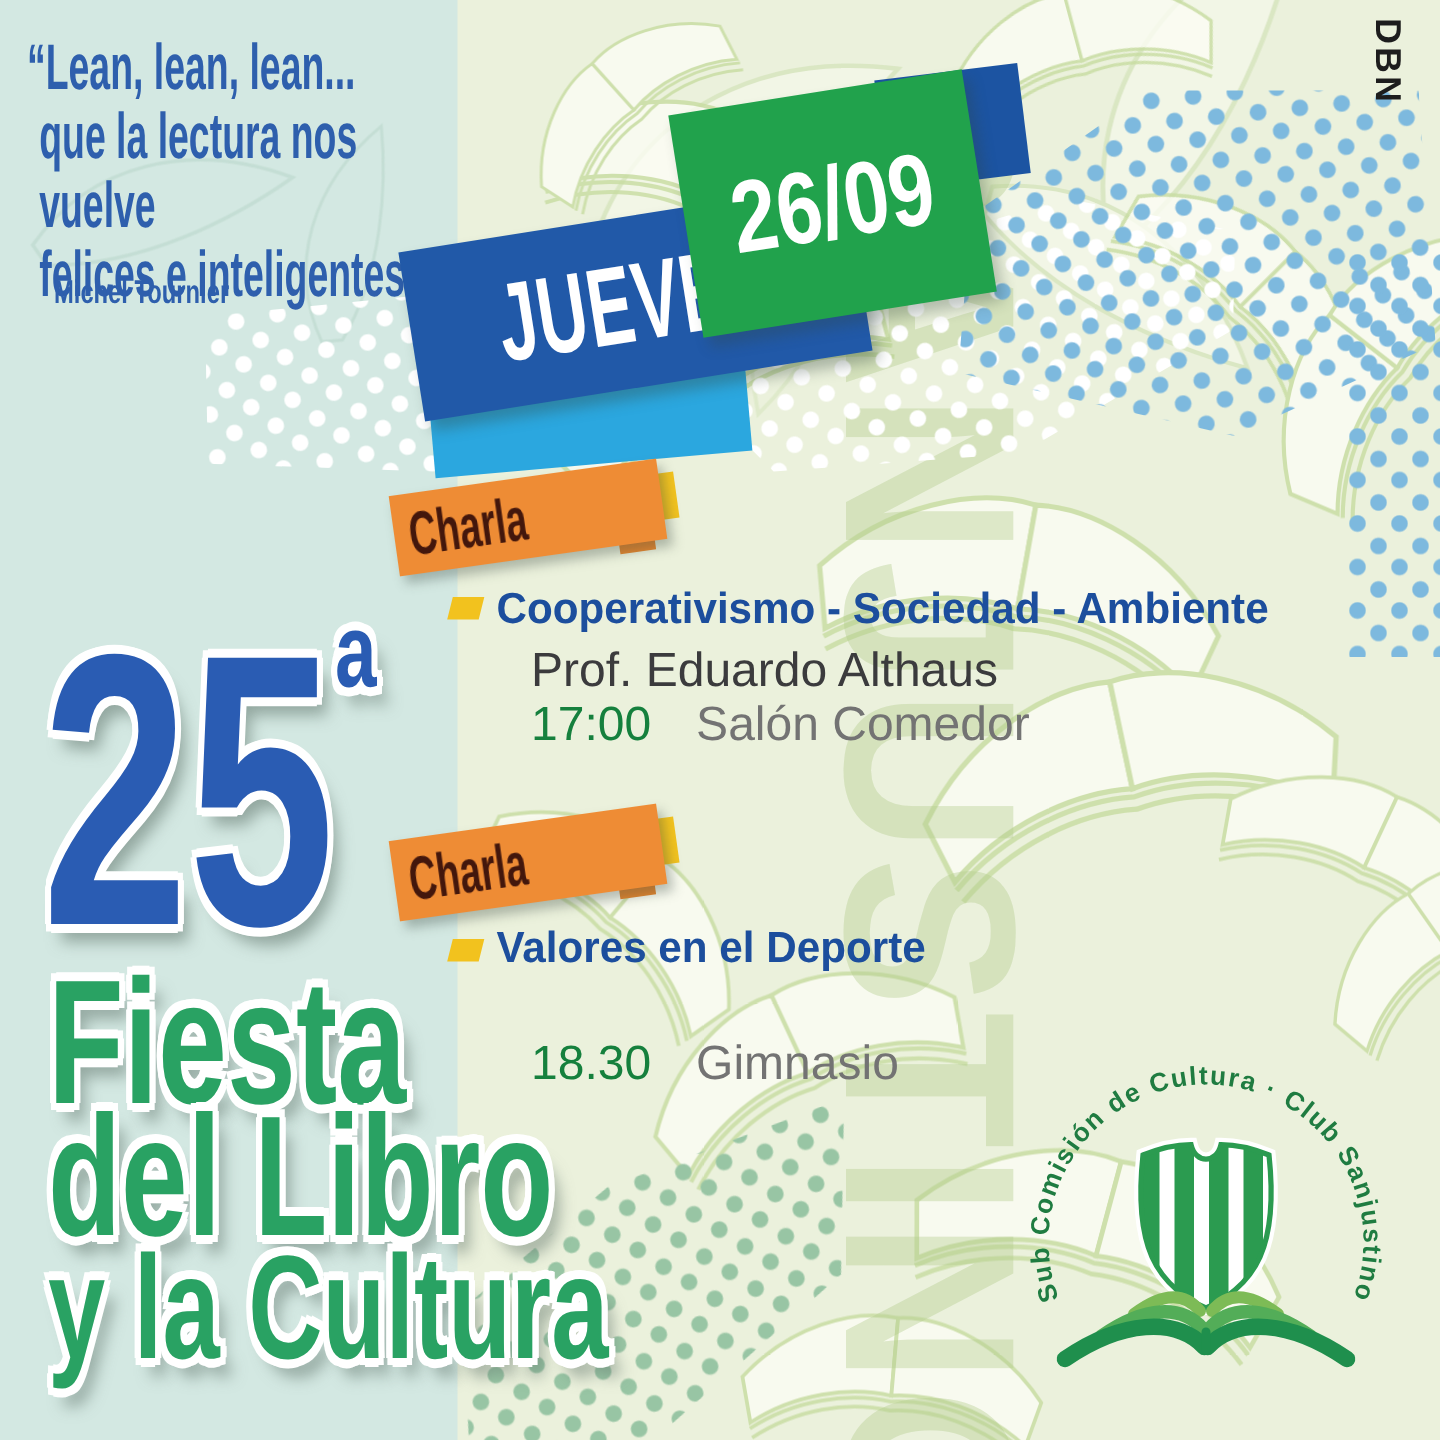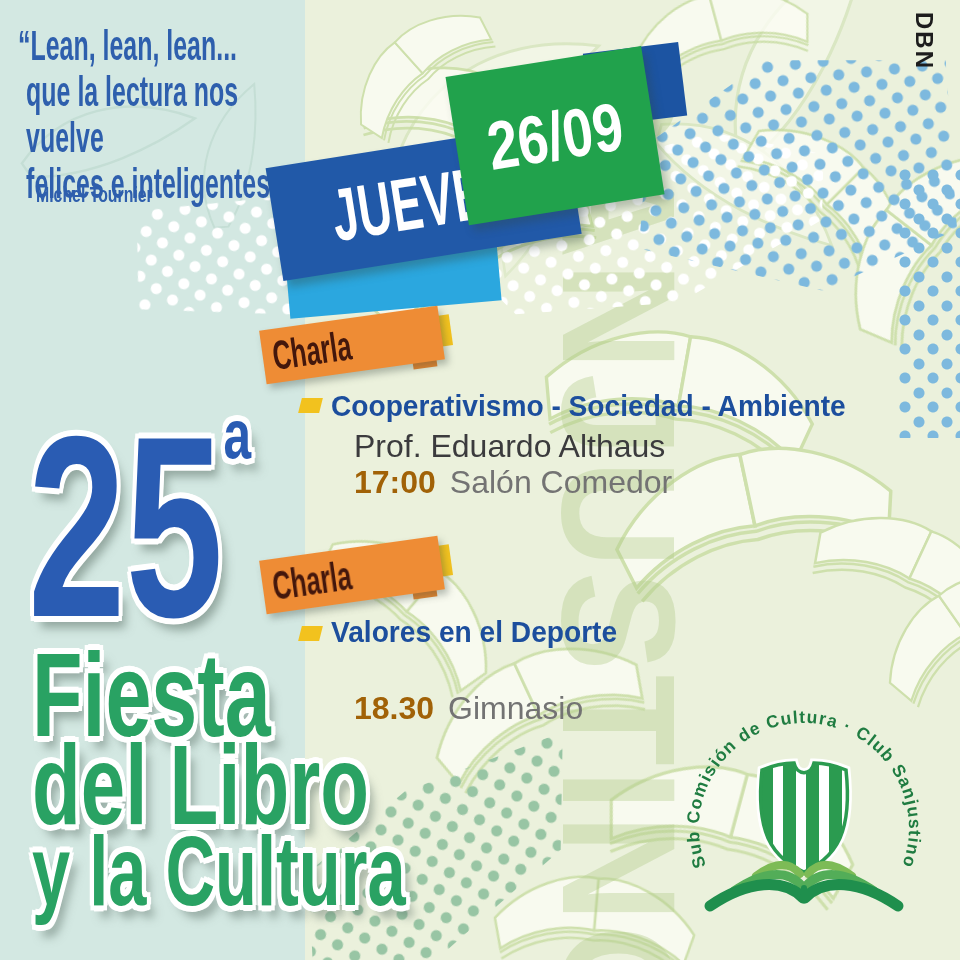--- a/index.html
+++ b/index.html
@@ -62,21 +62,21 @@
   .sq-orange{width:24px;height:22px;background:#e8862c;}
   .charla{width:180px;height:54px;background:#ee8c35;z-index:5;transform:rotate(-8deg);
     box-shadow:3px 5px 7px rgba(60,75,65,.35);display:flex;align-items:center;}
   .charla span{color:#43170c;font-size:41px;font-weight:bold;padding-left:16px;
     transform:scaleX(0.62);transform-origin:left center;white-space:nowrap;}
   .bullet{width:21px;height:15px;background:#f2c21e;transform:skewX(-14deg);z-index:4;}
   .ev-title{z-index:4;color:#1c4e9d;font-weight:bold;font-size:29px;white-space:nowrap;
     transform:scaleX(0.97);transform-origin:left top;}
   .ev-speaker{z-index:4;color:#3b3b3d;font-size:32px;white-space:nowrap;}
   .ev-time-row{z-index:4;font-size:32px;white-space:nowrap;}
-  .ev-time{font-weight:bold;color:#a16207;margin-right:14px;}
+  .ev-time{font-weight:normal;color:#15803d;margin-right:30px;}
   .ev-venue{color:#737373;margin-top:48px;}
 
   
   .outline-shadow{text-shadow:-5px -5px 0 #fff,5px -5px 0 #fff,-5px 5px 0 #fff,5px 5px 0 #fff,
     -6px 0 0 #fff,6px 0 0 #fff,0 6px 0 #fff,0 -6px 0 #fff,10px 12px 12px rgba(95,115,105,.55);}
   .n25{left:28px;top:424px;z-index:4;color:#2a5cb3;font-weight:bold;font-size:258px;
     line-height:0.8;transform:scaleX(0.68);transform-origin:left top;white-space:nowrap;}
   .n25 .ord{font-size:112px;position:relative;top:-118px;}
   .ed-line{left:32px;z-index:4;color:#29a263;font-weight:bold;line-height:1;
     transform:scaleX(0.7);transform-origin:left top;white-space:nowrap;}

